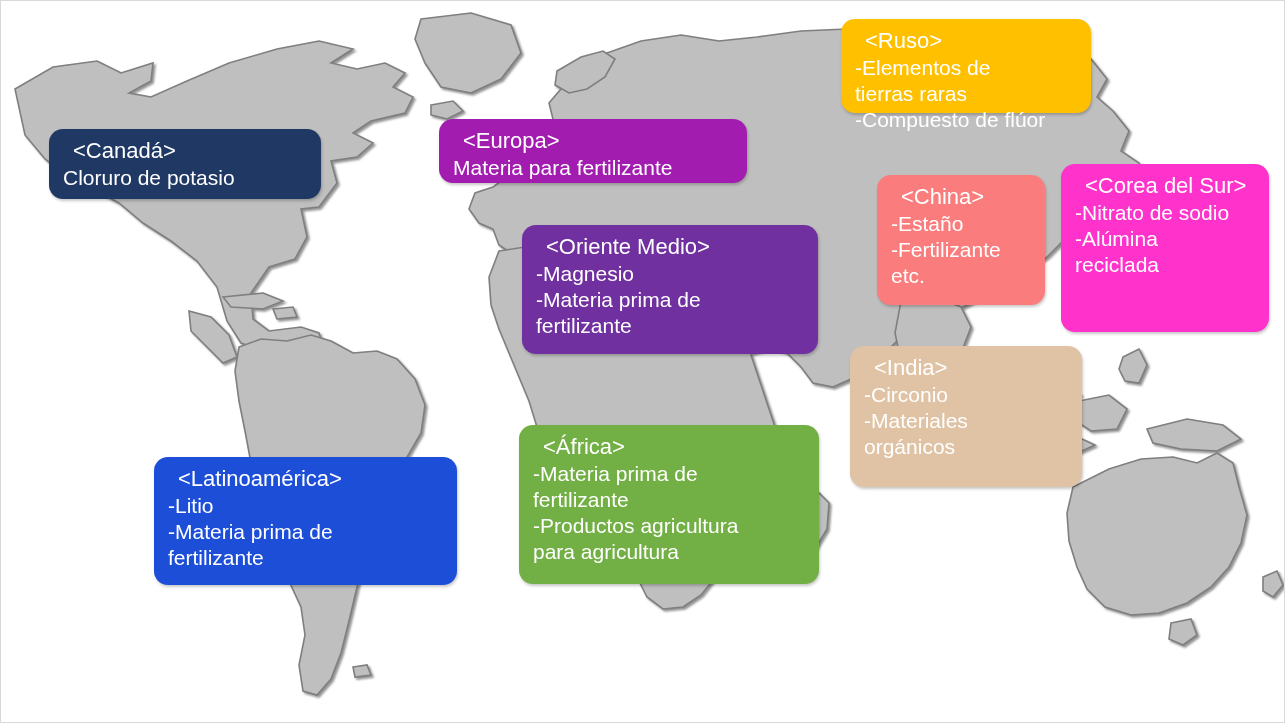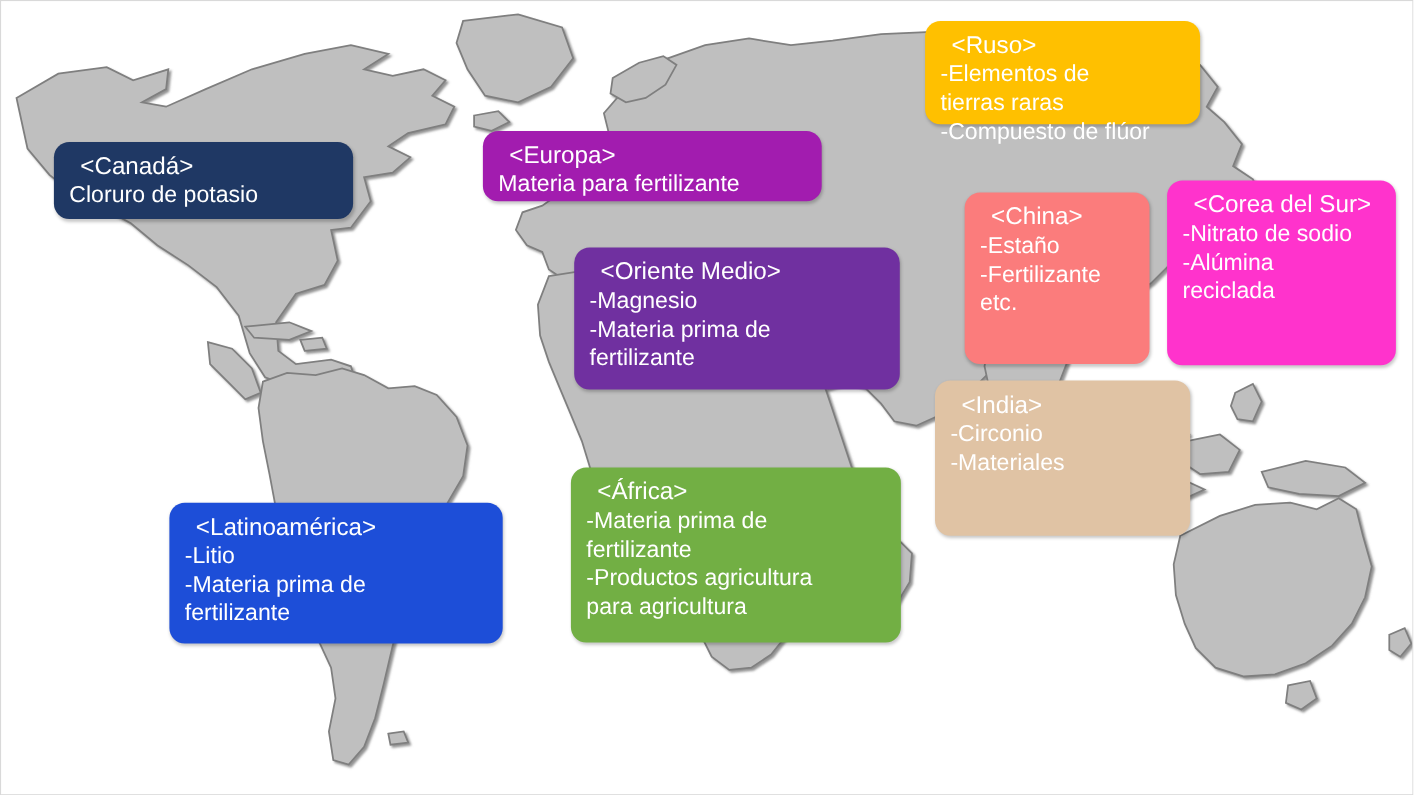--- a/index.html
+++ b/index.html
@@ -40,21 +40,21 @@
     white-space: pre-wrap;
   }
   .callout .line {
     white-space: pre-wrap;
   }
 
   
   #box-canada        { left: 48px;   top: 128px; width: 272px; height: 70px;  }
   #box-europa        { left: 438px;  top: 118px; width: 308px; height: 64px;  }
   #box-ruso          { left: 840px;  top: 18px;  width: 250px; height: 94px; }
-  #box-china         { left: 876px;  top: 174px; width: 168px; height: 156px; }
+  #box-china         { left: 876px;  top: 174px; width: 168px; height: 130px; }
   #box-corea         { left: 1060px; top: 163px; width: 208px; height: 168px; }
   #box-oriente       { left: 521px;  top: 224px; width: 296px; height: 129px; }
   #box-india         { left: 849px;  top: 345px; width: 232px; height: 141px; }
   #box-africa        { left: 518px;  top: 424px; width: 300px; height: 159px; }
   #box-latinoamerica { left: 153px;  top: 456px; width: 303px; height: 128px; }
 </style>
 </head>
 <body>
 
 <div id="stage" style="background: rgb(255, 255, 255); border-color: rgb(217, 217, 217);">
@@ -220,20 +220,21 @@
     <div class="title">&lt;Oriente Medio&gt;</div>
     <div class="line">-Magnesio</div>
     <div class="line">-Materia prima de</div>
     <div class="line">fertilizante</div>
   </div>
 
   <div class="callout" id="box-india" style="background: rgb(224, 195, 164);">
     <div class="title">&lt;India&gt;</div>
     <div class="line">-Circonio</div>
     <div class="line">-Materiales</div>
+    <div class="line">orgánicos</div>
   </div>
 
   <div class="callout" id="box-africa" style="background: rgb(114, 175, 68);">
     <div class="title">&lt;África&gt;</div>
     <div class="line">-Materia prima de</div>
     <div class="line">fertilizante</div>
     <div class="line">-Productos agricultura</div>
     <div class="line">para agricultura</div>
   </div>
 

